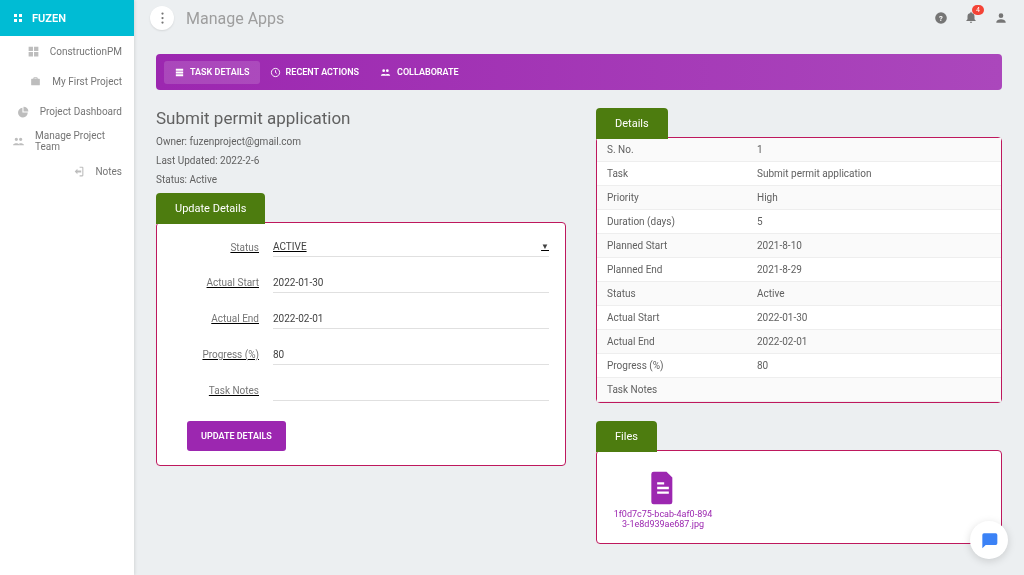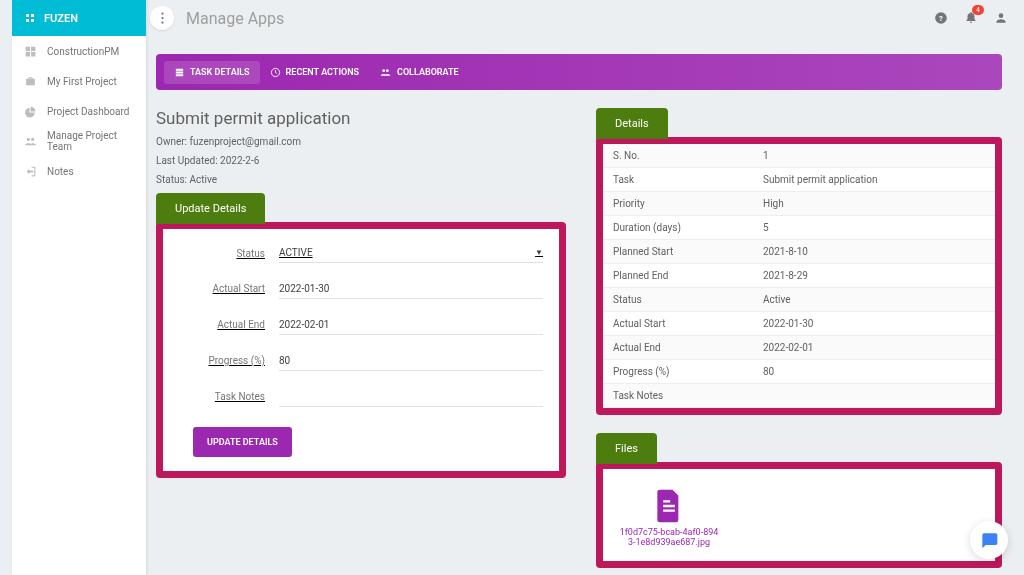--- a/index.html
+++ b/index.html
@@ -1,40 +1,40 @@
 <!DOCTYPE html>
 <html><head>
 <meta charset="utf-8">
 <style>
 * { box-sizing: border-box; margin: 0; padding: 0; font-family: -apple-system, BlinkMacSystemFont, "Segoe UI", Roboto, Arial, sans-serif; }
 body { background: #eceff1; width: 1024px; height: 575px; overflow: hidden; position: relative; }
-.sidebar { position: fixed; left: 12px; top: 0; width: 134px; height: 575px; background: #fff; box-shadow: 1px 0 3px rgba(0,0,0,0.1); z-index: 10; }
+.sidebar { position: fixed; left: 0; top: 0; width: 134px; height: 575px; background: #fff; box-shadow: 1px 0 3px rgba(0,0,0,0.1); z-index: 10; }
 .sidebar-brand { background: #00bcd4; color: #fff; height: 36px; display: flex; align-items: center; padding: 0 12px; font-size: 11px; font-weight: 600; }
 .sidebar-brand svg { margin-right: 8px; }
-.sidebar-item { display: flex; align-items: center; height: 30px; padding: 0 12px; font-size: 10px; color: #757575; cursor: pointer; }
+.sidebar-item { display: flex; align-items: center; height: 30px; padding: 0 12px; font-size: 10px; color: #757575; cursor: pointer; justify-content: flex-end; }
 .sidebar-item svg { margin-right: 10px; fill: #bdbdbd; flex-shrink: 0; }
 .topbar { position: fixed; left: 134px; right: 0; top: 0; height: 36px; background: #eceff1; display: flex; align-items: center; padding: 0 16px; z-index: 5; }
 .topbar-menu-btn { width: 24px; height: 24px; border-radius: 50%; background: #fff; display: flex; align-items: center; justify-content: center; margin-right: 12px; box-shadow: 0 1px 2px rgba(0,0,0,0.1); cursor: pointer; }
 .topbar-title { font-size: 16px; color: #9e9e9e; }
 .topbar-actions { margin-left: auto; display: flex; align-items: center; gap: 16px; }
 .topbar-actions svg { fill: #757575; cursor: pointer; }
 .notif-badge { position: relative; }
 .notif-badge::after { content: attr(data-count); position: absolute; top: -4px; right: -6px; background: #f44336; color: #fff; font-size: 7px; border-radius: 8px; padding: 1px 4px; }
 .main { position: absolute; left: 134px; top: 36px; right: 0; bottom: 0; padding: 18px 22px; overflow-y: auto; }
 .tabs-bar { background: #9c27b0; background: linear-gradient(to right, #9c27b0, #ab47bc); border-radius: 4px; height: 36px; display: flex; align-items: center; padding: 0 8px; margin-bottom: 18px; }
 .tab { color: #fff; font-size: 9px; font-weight: 600; padding: 6px 10px; display: flex; align-items: center; gap: 5px; cursor: pointer; border-radius: 3px; }
 .tab.active { background: rgba(255,255,255,0.15); }
 .tab svg { fill: #fff; }
 .columns { display: flex; gap: 30px; }
 .left-col { flex: 0 0 410px; }
 .right-col { flex: 1; }
 .page-title { font-size: 17px; color: #616161; font-weight: 400; margin-bottom: 8px; }
 .meta-line { font-size: 10px; color: #616161; margin-bottom: 8px; }
 .section-tab { display: inline-block; background: #4d7c0f; color: #fff; font-size: 11px; padding: 9px 19px; border-radius: 4px 4px 0 0; position: relative; z-index: 2; }
-.card { background: #fff; border: 7px solid #be185d; border-radius: 4px; padding: 14px 16px; margin-top: -2px; }
+.card { background: #fff; border: 1px solid #be185d; border-radius: 4px; padding: 14px 16px; margin-top: -2px; }
 .form-row { display: flex; align-items: center; margin-bottom: 14px; }
 .form-label { width: 100px; text-align: right; font-size: 10px; color: #757575; padding-right: 14px; }
 .form-field { flex: 1; position: relative; }
 .form-input { width: 100%; border: none; border-bottom: 1px solid #e0e0e0; font-size: 10px; color: #424242; padding: 4px 0; background: transparent; outline: none; }
 .select-field { display: flex; justify-content: space-between; align-items: center; border-bottom: 1px solid #e0e0e0; padding: 4px 0; font-size: 10px; color: #424242; }
 .btn-purple { background: #9c27b0; color: #fff; border: none; font-size: 9px; font-weight: 600; padding: 10px 14px; border-radius: 3px; cursor: pointer; margin-top: 6px; margin-left: 14px; }
 .details-table { width: 100%; border-collapse: collapse; }
 .details-table tr { border-bottom: 1px solid #eeeeee; }
 .details-table tr:nth-child(odd) { background: #fafafa; }
 .details-table td { font-size: 10px; color: #616161; padding: 6px 10px; }

